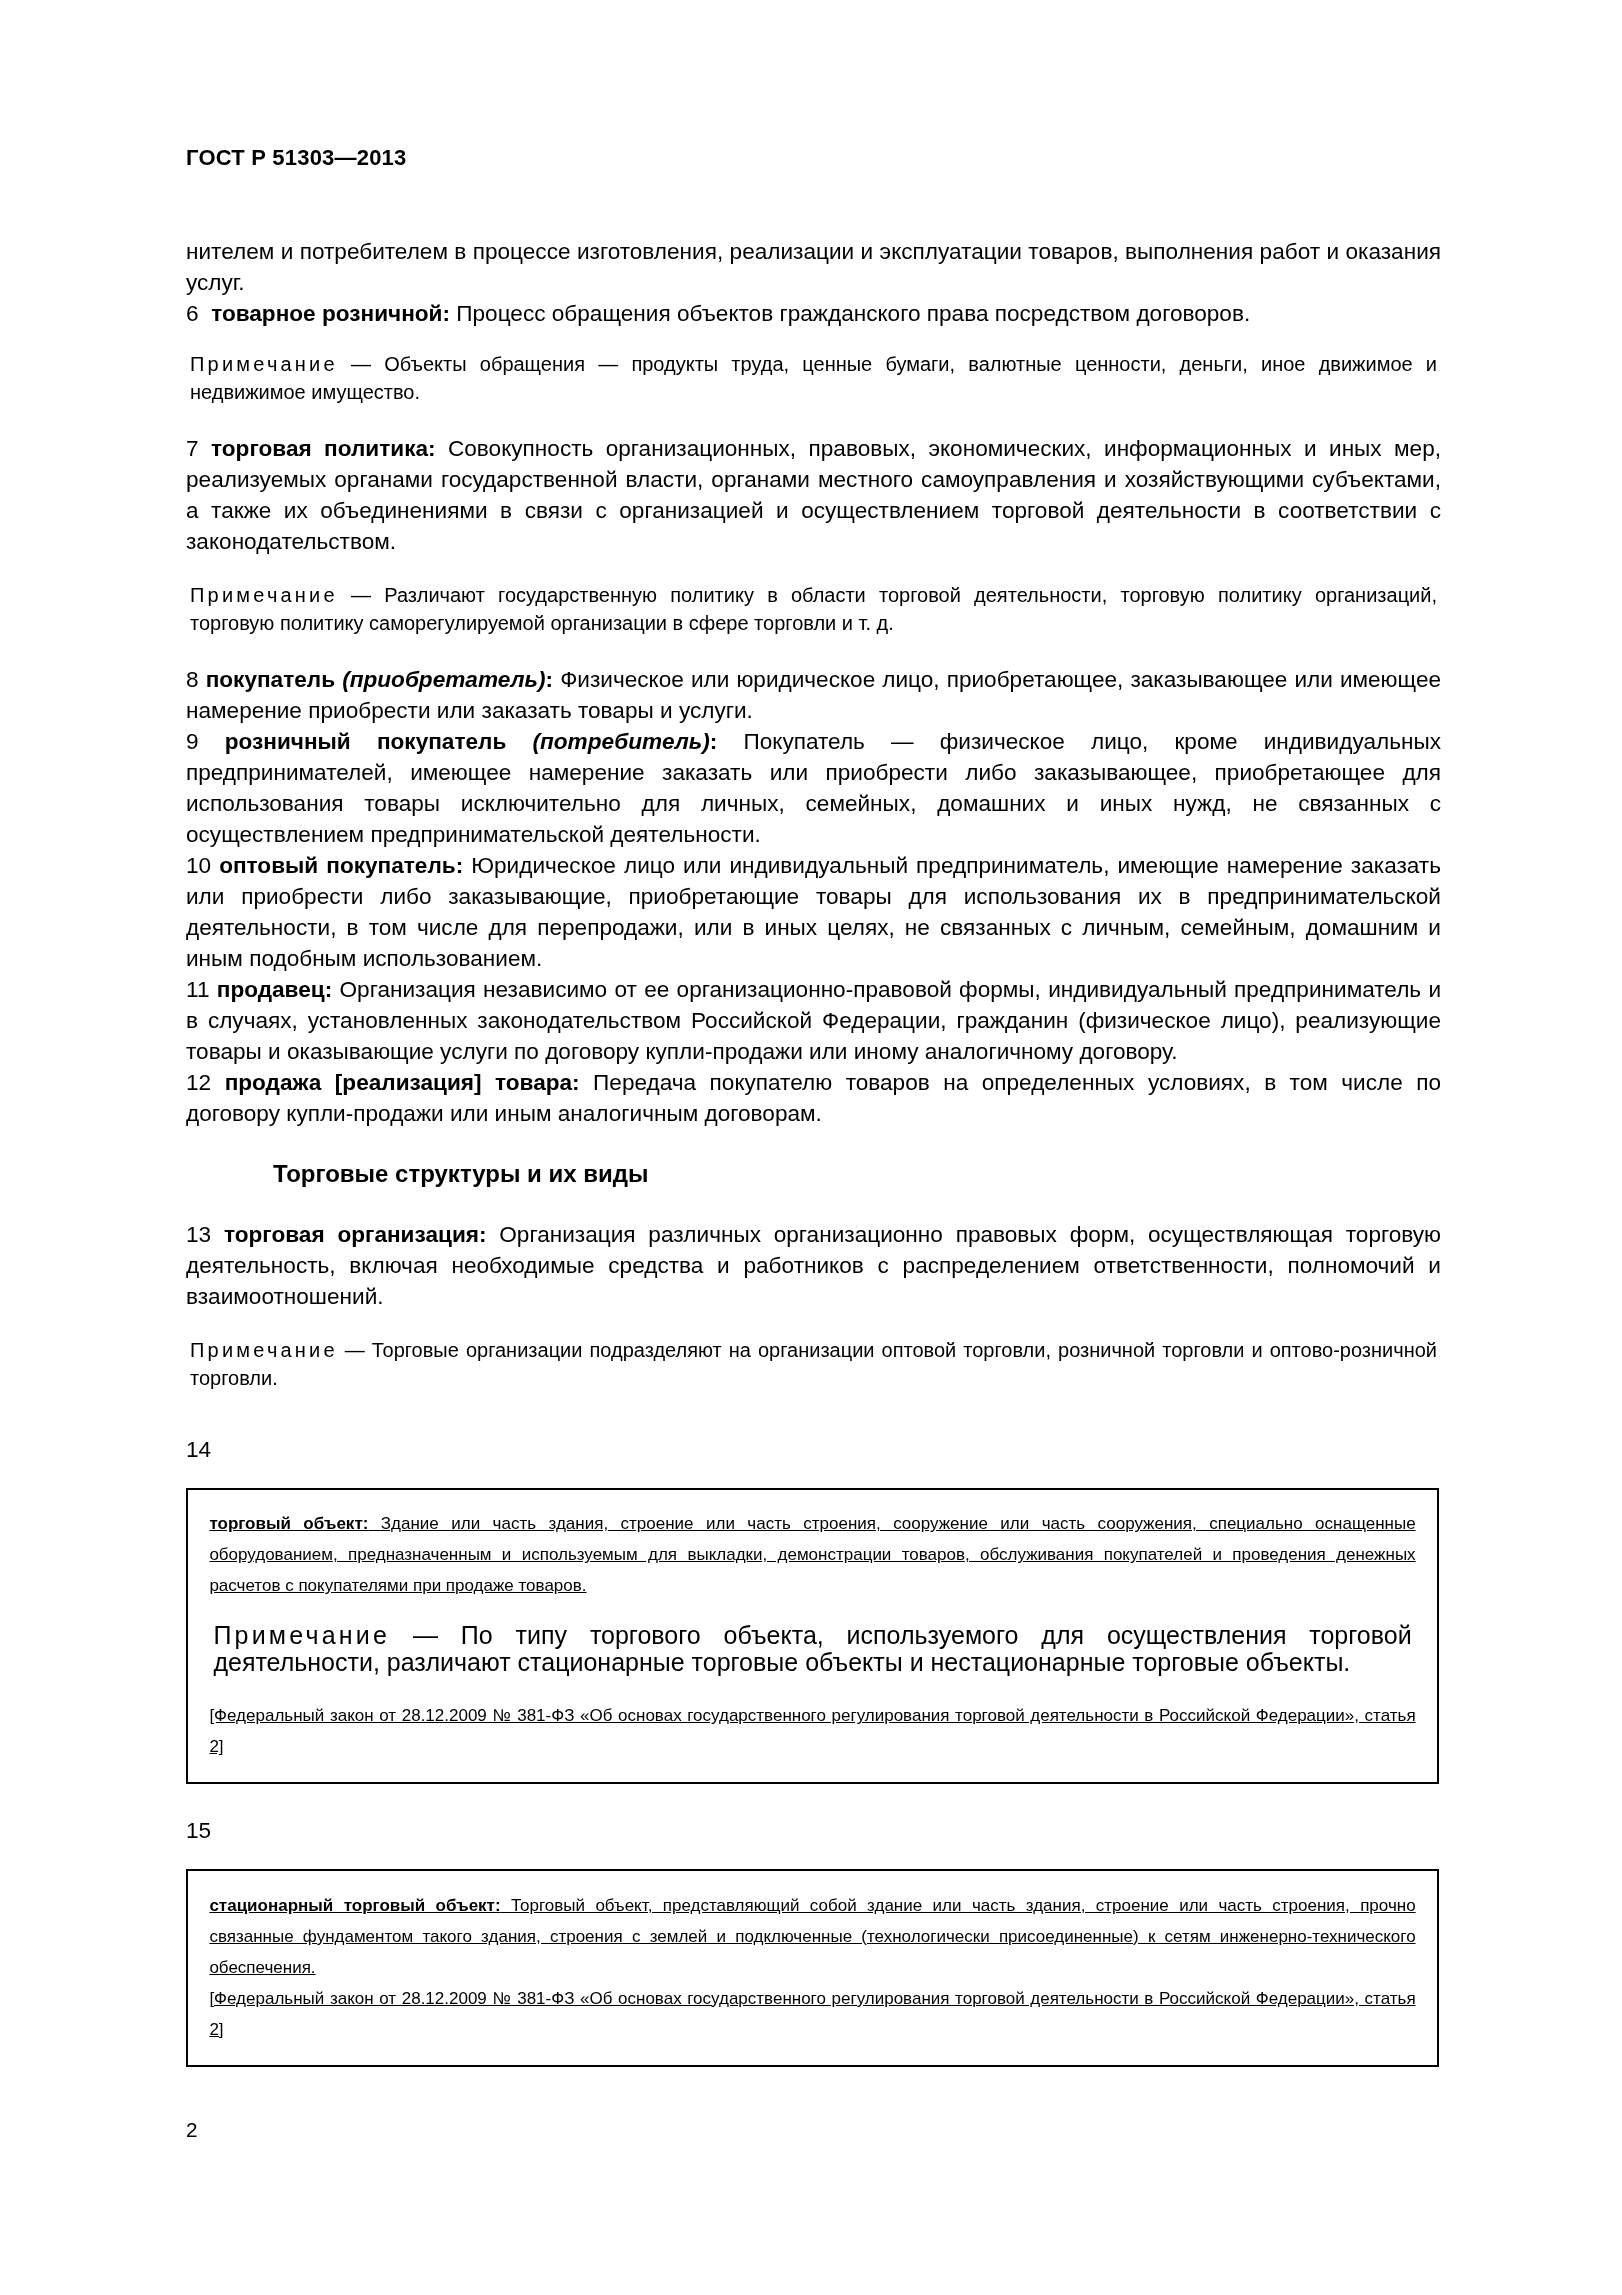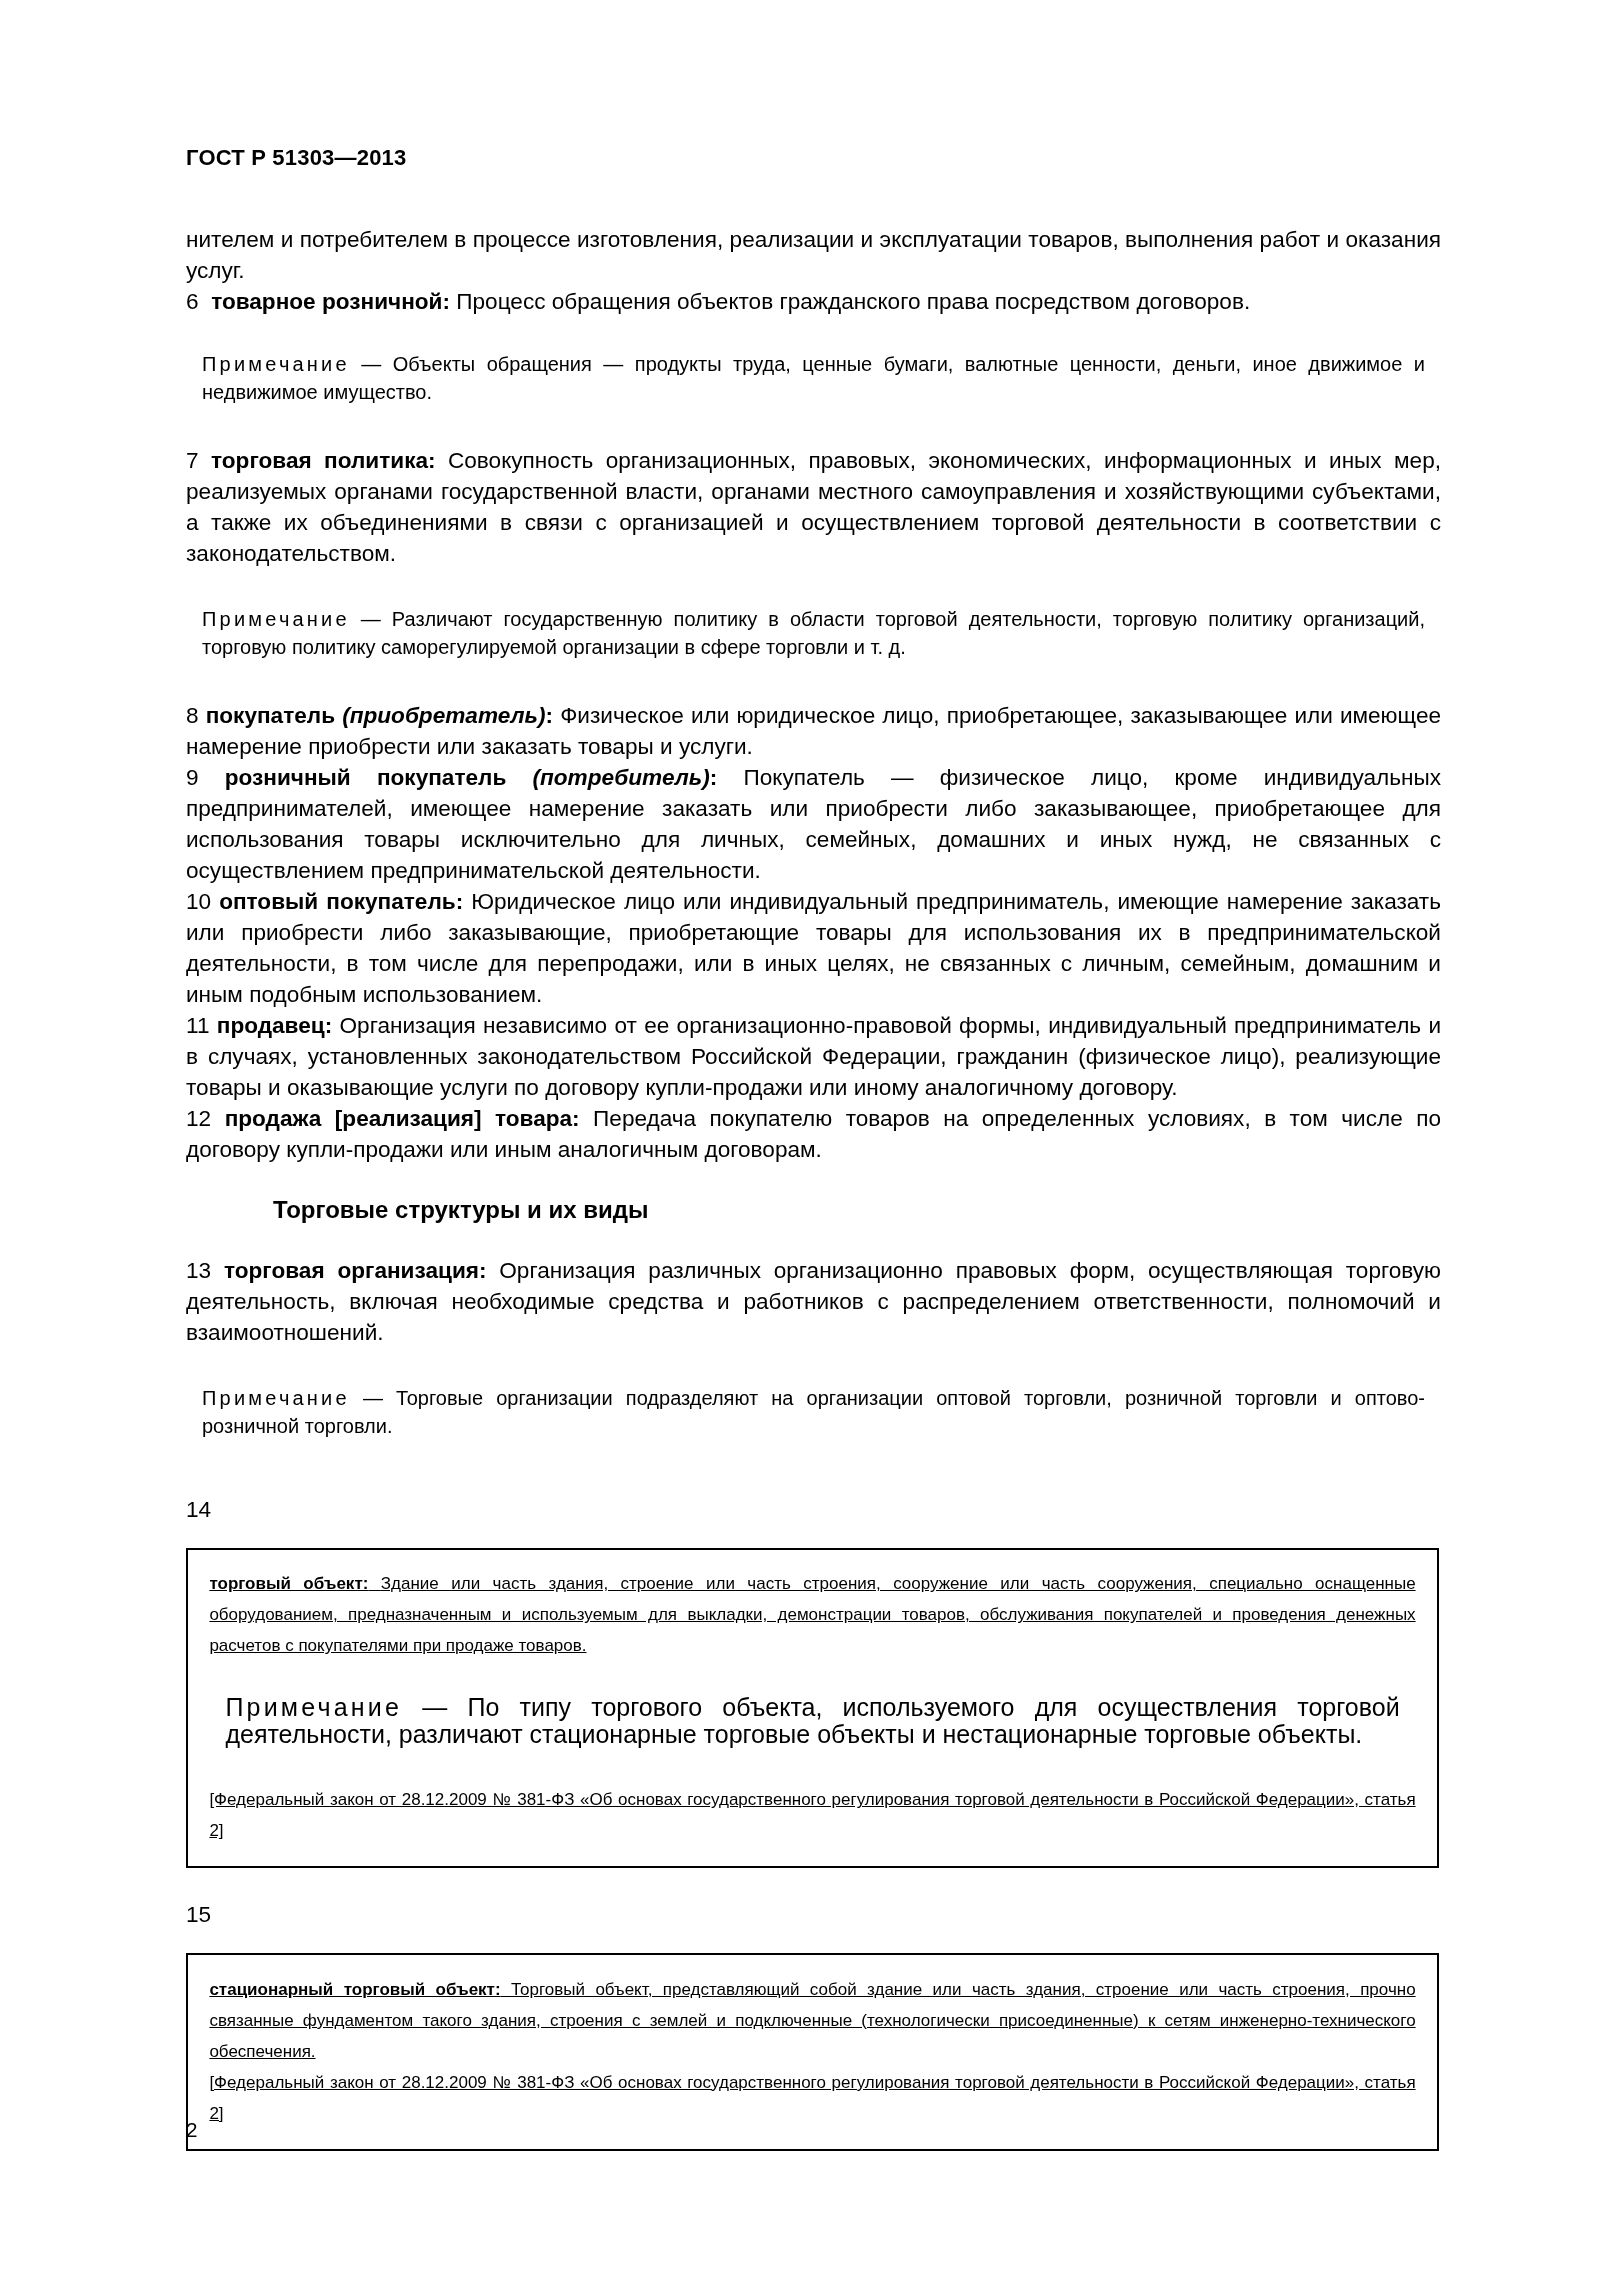--- a/index.html
+++ b/index.html
@@ -31,21 +31,21 @@
     font-weight: bold;
     letter-spacing: 0.2px;
     white-space: nowrap;
   }
 
   
   .body-block {
     position: absolute;
     left: 186px;
     width: 1255px;
-    top: 224px;
+    top: 236px;
   }
 
   p.t {
     margin: 0;
     font-size: 22.6px;
     line-height: 31px;
     text-align: justify;
     text-justify: inter-word;
     hyphens: none;
   }
@@ -56,21 +56,21 @@
   .term {
     font-weight: bold;
   }
   .term-it {
     font-style: italic;
     font-weight: bold;
   }
 
   
   p.note {
-    margin: 16px;
+    margin: 4px;
     font-size: 20px;
     line-height: 28px;
     text-align: justify;
   }
   .note-label {
     letter-spacing: 3.2px;
   }
   .sp-22 { height: 17px; }
   .sp-26 { height: 20px; }
   .sp-30 { height: 23px; }

